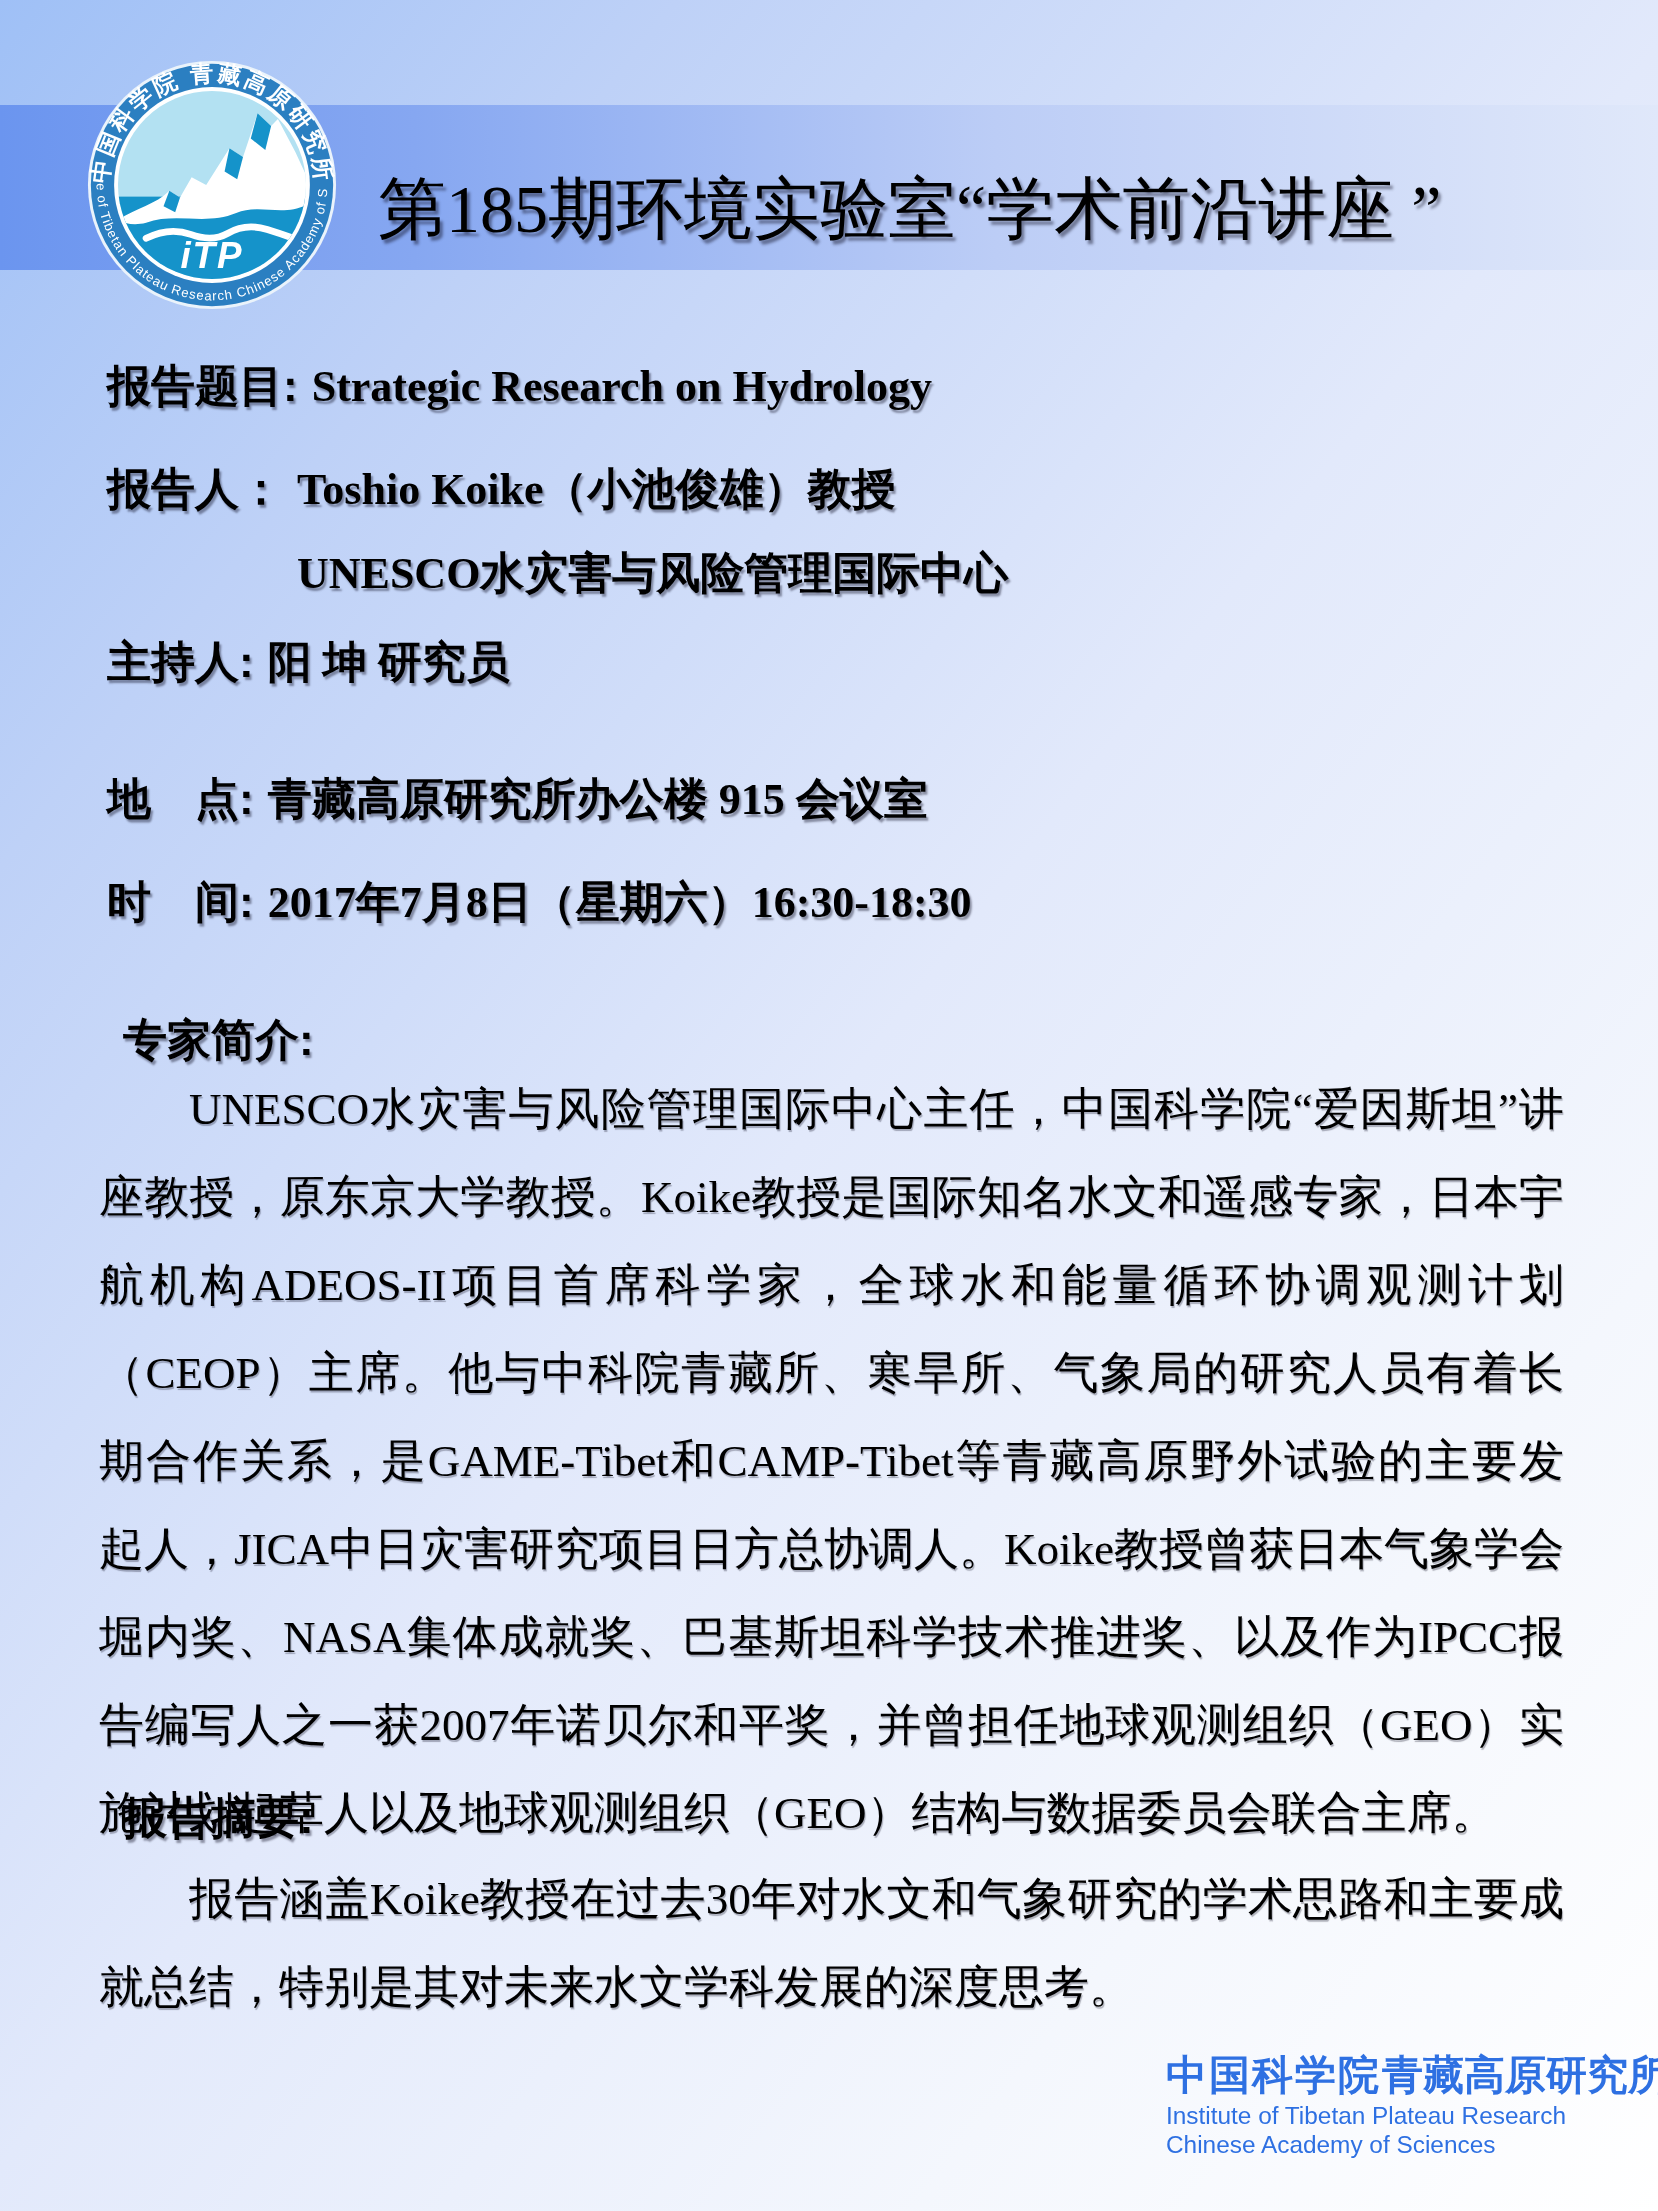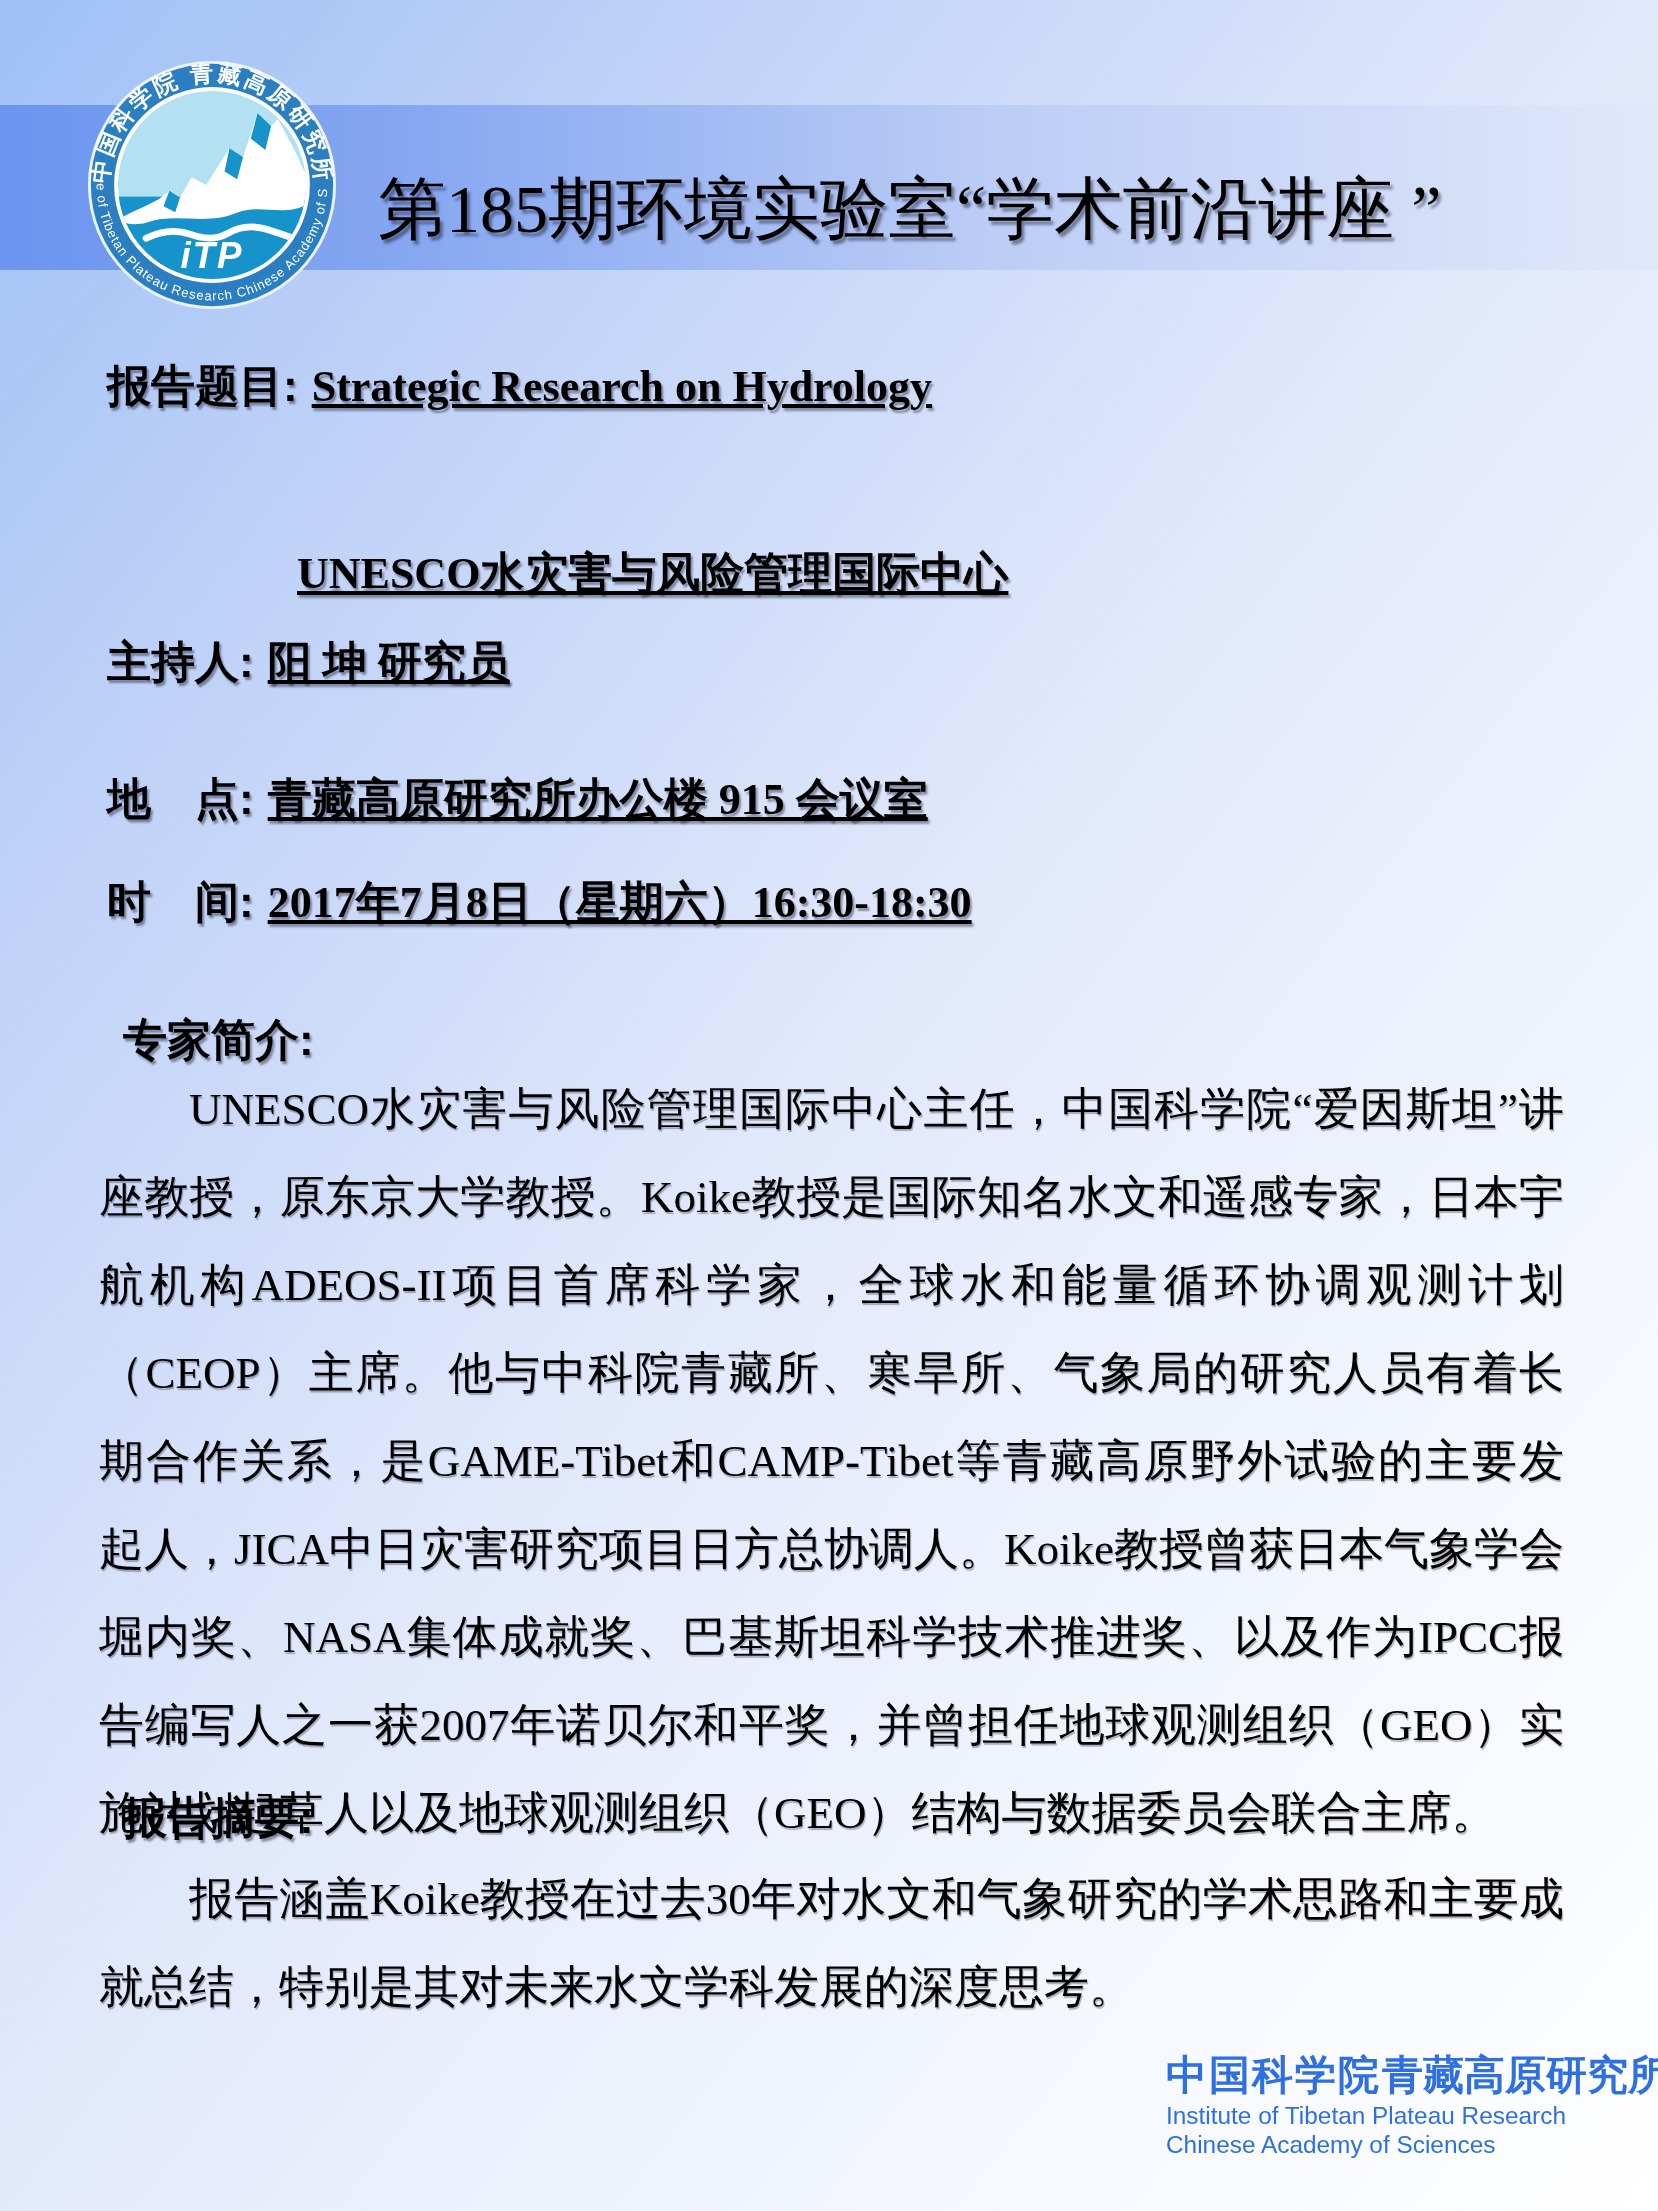--- a/index.html
+++ b/index.html
@@ -17,21 +17,21 @@
     position:absolute;left:378px;top:164px;margin:0;
     font-size:68px;font-weight:normal;letter-spacing:0;white-space:nowrap;
     text-shadow:2.9px 3.9px 2.9px rgba(10,10,30,.45);
     font-family:"Liberation Serif","DejaVu Serif",serif;
   }
   .info-row{
     position:absolute;left:107px;font-size:44px;font-weight:bold;white-space:nowrap;
     text-shadow:2px 2.9px 2px rgba(10,10,30,.4);
   }
   .info-label{font-family:"Liberation Sans","DejaVu Sans",sans-serif;margin-right:14px;}
-  .info-value{font-family:"Liberation Serif","DejaVu Serif",serif;text-decoration:underline;}
+  .info-value{font-family:"Liberation Serif","DejaVu Serif",serif;}
   .row-indent{padding-left:176px;}
   .section-heading{
     position:absolute;left:107px;margin:16px;font-size:44px;font-weight:bold;
     font-family:"Liberation Sans","DejaVu Sans",sans-serif;
     text-shadow:2px 2.9px 2px rgba(10,10,30,.4);
   }
   .para{
     position:absolute;left:99px;width:1465px;margin:0;
     font-size:45px;line-height:88px;text-align:justify;text-indent:2em;
     text-shadow:1px 2px 1px rgba(10,10,30,.3);
@@ -77,20 +77,23 @@
         <textPath href="#arcBot" startOffset="50%" text-anchor="middle">Institute of Tibetan Plateau Research   Chinese Academy of Sciences</textPath>
       </text>
     </svg>
   </div>
 
   <h1 class="title">第185期环境实验室“学术前沿讲座 ”</h1>
 
   <div class="info-row" style="top:357px">
     <span class="info-label">报告题目:</span><span class="info-value">Strategic Research on Hydrology</span>
   </div>
+  <div class="info-row" style="top:460px">
+    <span class="info-label">报告人：</span><span class="info-value">Toshio Koike（小池俊雄）教授</span>
+  </div>
   <div class="info-row row-indent" style="top:544px">
     <span class="info-label"></span><span class="info-value">UNESCO水灾害与风险管理国际中心</span>
   </div>
   <div class="info-row" style="top:633px">
     <span class="info-label">主持人:</span><span class="info-value">阳 坤 研究员</span>
   </div>
   <div class="info-row" style="top:770px">
     <span class="info-label">地　点:</span><span class="info-value">青藏高原研究所办公楼 915 会议室</span>
   </div>
   <div class="info-row" style="top:873px">

